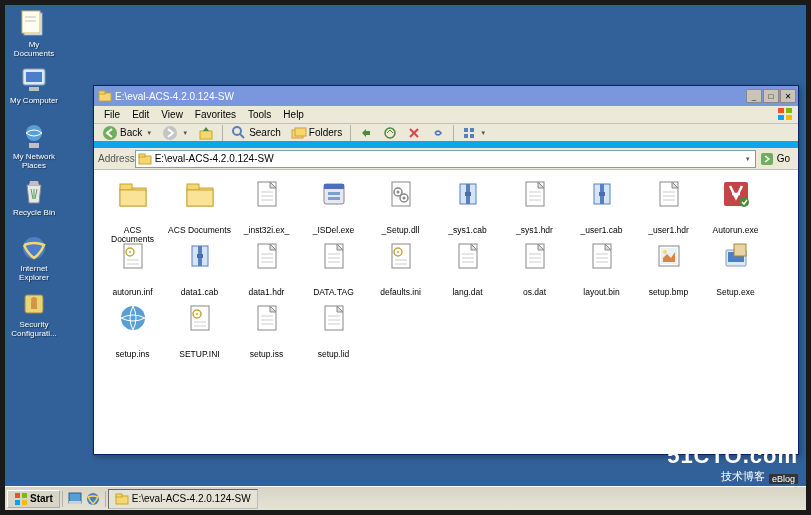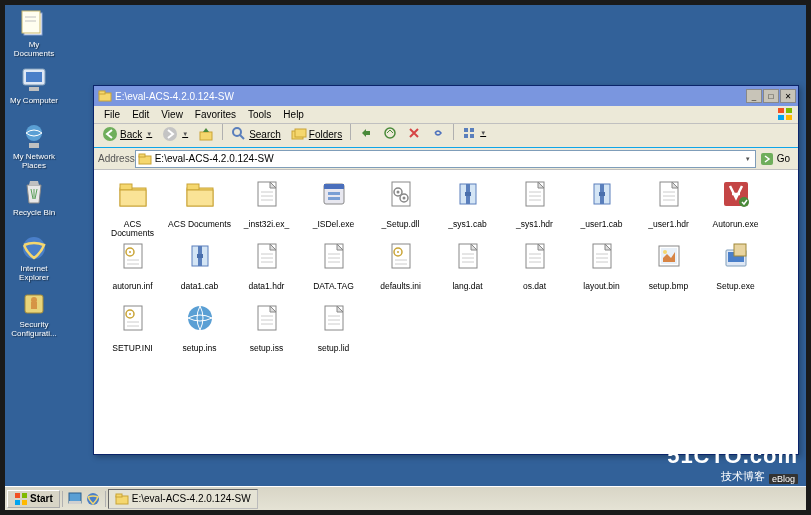--- a/index.html
+++ b/index.html
@@ -14,37 +14,37 @@
 .titlebar { height:20px; background:linear-gradient(#7a96df,#7a96df); color:#fff; display:flex; align-items:center; padding:0 2px 0 4px; font-size:10px; }
 .titlebar .icon { width:14px; height:14px; margin-right:3px; }
 .titlebar .text { flex:1; }
 .titlebar .btns { display:flex; gap:1px; }
 .titlebar .btn { width:16px; height:14px; background:#c8c4b8; border:1px solid #888; display:flex; align-items:center; justify-content:center; font-size:8px; color:#000; cursor:pointer; }
 
 .menubar { height:18px; background:#ece9d8; display:flex; align-items:center; padding:0 4px; font-size:10px; border-bottom:1px solid #c0c0c0; position:relative; }
 .menubar .item { padding:1px 6px; cursor:pointer; }
 .menubar .winflag { position:absolute; right:2px; top:0; width:20px; height:17px; }
 
-.toolbar { height:24px; background:#ece9d8; display:flex; align-items:flex-start; padding:0 4px; gap:2px; border-bottom:1px solid #0ea5e9; font-size:10px;text-decoration:underline; }
+.toolbar { height:24px; background:#ece9d8; display:flex; align-items:center; padding:0 4px; gap:2px; border-bottom:7px solid #0ea5e9; font-size:10px; }
 .tb-btn { display:flex; align-items:center; gap:2px; padding:2px 4px; cursor:pointer; border-radius:2px; }
 .tb-sep { width:1px; height:16px; background:#b0b0b0; margin:0 2px; }
 .tb-drop { font-size:6px; color:#555; margin-left:2px; }
 
 .addressbar { height:22px; background:#ece9d8; display:flex; align-items:center; padding:0 4px; gap:0; border-bottom:1px solid #c0c0c0; font-size:10px; }
 .addressbar .lbl { color:#555; }
 .addressbar .input { flex:1; height:18px; background:#fff; border:1px solid #7f9db9; display:flex; align-items:center; padding:0 2px; }
 .addressbar .input .icon { width:14px; height:14px; margin-right:3px; }
 .addressbar .input .text { flex:1; font-size:10px; }
 .addressbar .input .drop { font-size:6px; color:#555; padding:0 2px; cursor:pointer; }
 .addressbar .go { display:flex; align-items:center; gap:3px; cursor:pointer; padding:1px 4px; }
 
 .content { flex:1; background:#fff; padding:6px; display:flex; flex-wrap:wrap; align-content:flex-start; gap:2px; overflow:auto; }
 .file { width:65px; height:60px; display:flex; flex-direction:column; align-items:center; cursor:pointer; padding-top:2px; }
 .file .fi { width:32px; height:32px; display:flex; align-items:center; justify-content:center; }
-.file .fl { font-size:8.5px; text-align:center; line-height:1.1; margin-top:10px; word-break:break-all; padding:0 1px; }
+.file .fl { font-size:8.5px; text-align:center; line-height:1.1; margin-top:16px; word-break:break-all; padding:0 1px; }
 
 .taskbar { position:absolute; left:0; bottom:0; width:100%; height:24px; background:linear-gradient(#d8d5c6,#e5e3d5); border-top:1px solid #fff; display:flex; align-items:center; padding:0 2px; gap:2px; }
 .start { display:flex; align-items:center; gap:2px; padding:1px 6px; background:#d8d5c6; border:1px outset #fff; cursor:pointer; font-size:10px; font-weight:bold; }
 .ql { display:flex; gap:2px; padding:0 4px; border-right:1px solid #b0b0b0; border-left:1px solid #b0b0b0; }
 .ql-icon { width:16px; height:16px; cursor:pointer; }
 .task { display:flex; align-items:center; gap:3px; padding:2px 6px; background:#e5e3d5; border:1px inset #bbb; font-size:10px; cursor:pointer; min-width:150px; }
 
 .watermark { position:absolute; right:8px; bottom:26px; color:#fff; text-align:right; }
 .watermark .big { font-size:22px; font-weight:bold; letter-spacing:1px;margin-top:10px; }
 .watermark .small { font-size:11px; display:flex; align-items:flex-end; justify-content:flex-end; gap:4px; }
@@ -479,37 +479,37 @@
               <rect x="6" y="10" width="20" height="16" fill="#dfe8f5" stroke="#7f9db9" rx="1"></rect>
               <rect x="8" y="12" width="16" height="10" fill="#4a7fc9"></rect>
               <rect x="14" y="4" width="12" height="12" fill="#e8d4a0" stroke="#a08838"></rect>
             </svg>
           </div>
           <div class="fl">Setup.exe</div>
         </div>
         <div class="file">
           <div class="fi">
             <svg width="32" height="32">
+              <circle cx="16" cy="16" r="12" fill="#5a9fd4"></circle>
+              <path d="M4 16 Q16 10 28 16 M4 16 Q16 22 28 16 M16 4 Q10 16 16 28 M16 4 Q22 16 16 28" stroke="#fff" fill="none" stroke-width="1"></path>
+            </svg>
+          </div>
+          <div class="fl">setup.ins</div>
+        </div>
+        <div class="file">
+          <div class="fi">
+            <svg width="32" height="32">
               <rect x="7" y="4" width="18" height="24" fill="#fff" stroke="#888"></rect>
               <circle cx="13" cy="12" r="4" fill="none" stroke="#c9a436" stroke-width="1.5"></circle>
               <circle cx="13" cy="12" r="1" fill="#c9a436"></circle>
               <line x1="10" y1="20" x2="22" y2="20" stroke="#ccc"></line>
               <line x1="10" y1="24" x2="22" y2="24" stroke="#ccc"></line>
             </svg>
           </div>
           <div class="fl">SETUP.INI</div>
-        </div>
-        <div class="file">
-          <div class="fi">
-            <svg width="32" height="32">
-              <circle cx="16" cy="16" r="12" fill="#5a9fd4"></circle>
-              <path d="M4 16 Q16 10 28 16 M4 16 Q16 22 28 16 M16 4 Q10 16 16 28 M16 4 Q22 16 16 28" stroke="#fff" fill="none" stroke-width="1"></path>
-            </svg>
-          </div>
-          <div class="fl">setup.ins</div>
         </div>
         <div class="file">
           <div class="fi">
             <svg width="32" height="32">
               <rect x="7" y="4" width="18" height="24" fill="#fff" stroke="#888"></rect>
               <path d="M19 4 L25 10 L19 10 Z" fill="#ddd" stroke="#888"></path>
               <line x1="10" y1="14" x2="22" y2="14" stroke="#ccc"></line>
               <line x1="10" y1="18" x2="22" y2="18" stroke="#ccc"></line>
               <line x1="10" y1="22" x2="22" y2="22" stroke="#ccc"></line>
             </svg>

